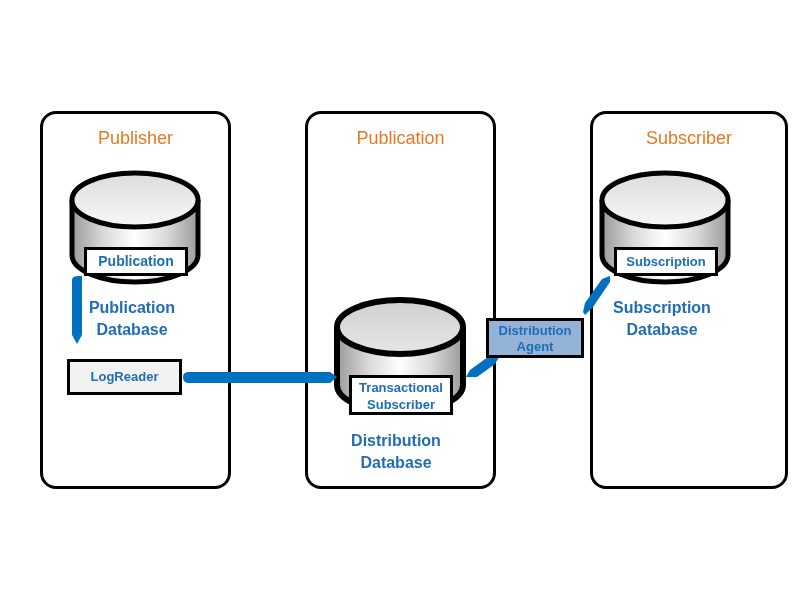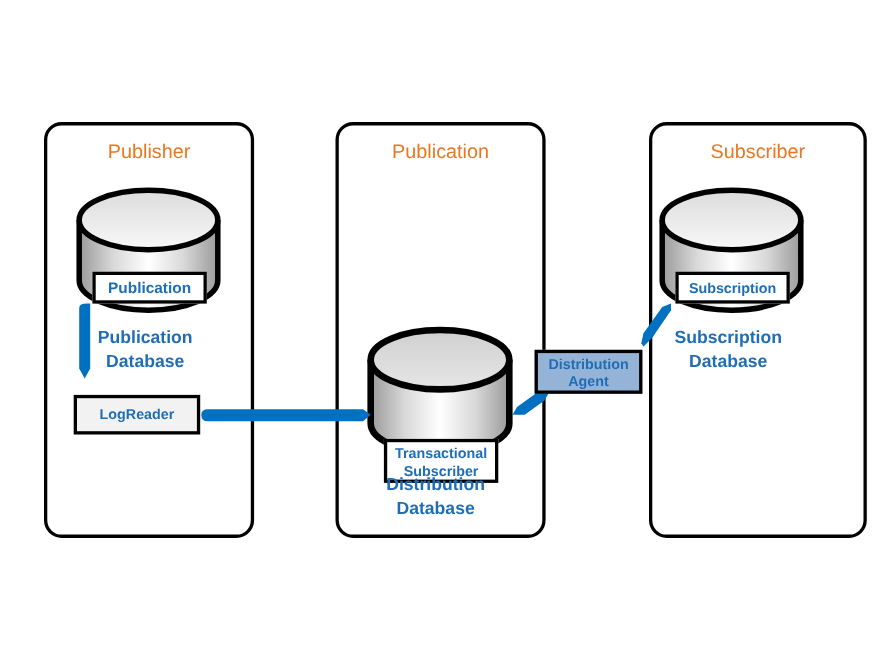--- a/index.html
+++ b/index.html
@@ -77,21 +77,21 @@
       font-size: 13px;
       line-height: 16px;
       padding-top: 2px;
     }
     #publication-box {
       left: 84px; top: 247px; width: 104px; height: 29px;
       font-size: 14px; line-height: 23px;
     }
     #transactional-box {
       left: 349px; top: 375px; width: 104px; height: 40px;
-      font-size: 13px; line-height: 17px; padding-top: 1px; margin-top: 24px;
+      font-size: 13px; line-height: 17px; padding-top: 1px;
     }
     #subscription-box {
       left: 614px; top: 247px; width: 104px; height: 29px;
       font-size: 13px; line-height: 23px;
     }
 
     #pubdb-label { left: 72px; top: 297px; width: 120px; }
     #distdb-label { left: 336px; top: 430px; width: 120px; }
     #subdb-label { left: 602px; top: 297px; width: 120px; }
   </style>

